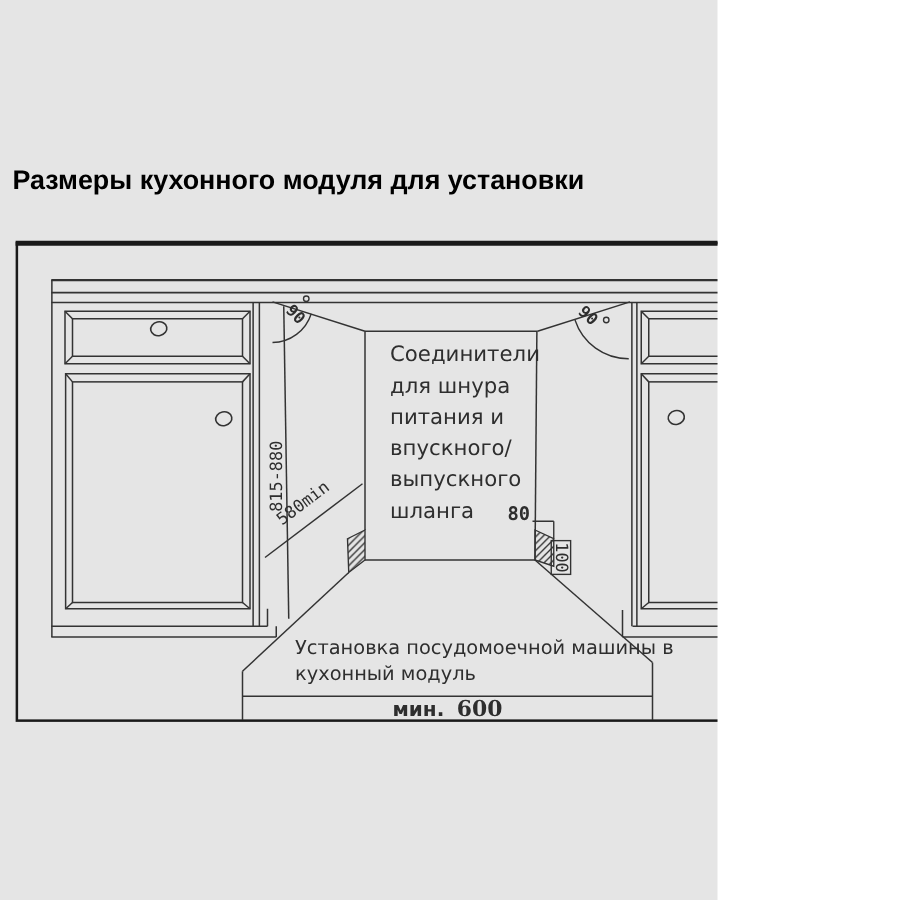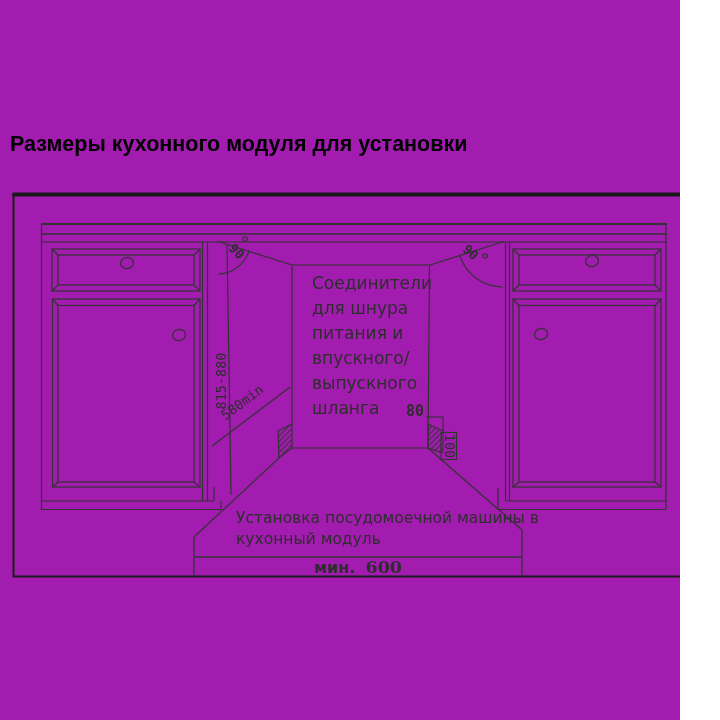--- a/index.html
+++ b/index.html
@@ -1,16 +1,16 @@
 <!DOCTYPE html>
 <html><head>
 <meta charset="utf-8">
 <style>
   html,body{margin:0;padding:0;background:#ffffff;}
-  .page{position:relative;width:680px;height:720px;background:#a21caf;overflow:hidden;
+  .page{position:relative;width:574px;height:720px;background:#e5e5e5;overflow:hidden;
         font-family:"DejaVu Sans",sans-serif;}
   .title{position:absolute;left:10px;top:132px;margin:0;
          font-family:"Liberation Sans","DejaVu Sans",sans-serif;
          font-size:21.5px;font-weight:bold;color:#000;letter-spacing:0px;}
   svg{position:absolute;left:0;top:0;}
   svg text{fill:#2e2e2e;}
   .note{font-family:"DejaVu Sans",sans-serif;font-size:17px;}
   .note2{font-family:"DejaVu Sans",sans-serif;font-size:15.5px;}
   .dim{font-family:"DejaVu Sans Mono","Liberation Mono",monospace;font-size:13.5px;}
   .dim-b{font-family:"DejaVu Sans Mono","Liberation Mono",monospace;font-size:15px;font-weight:bold;}

